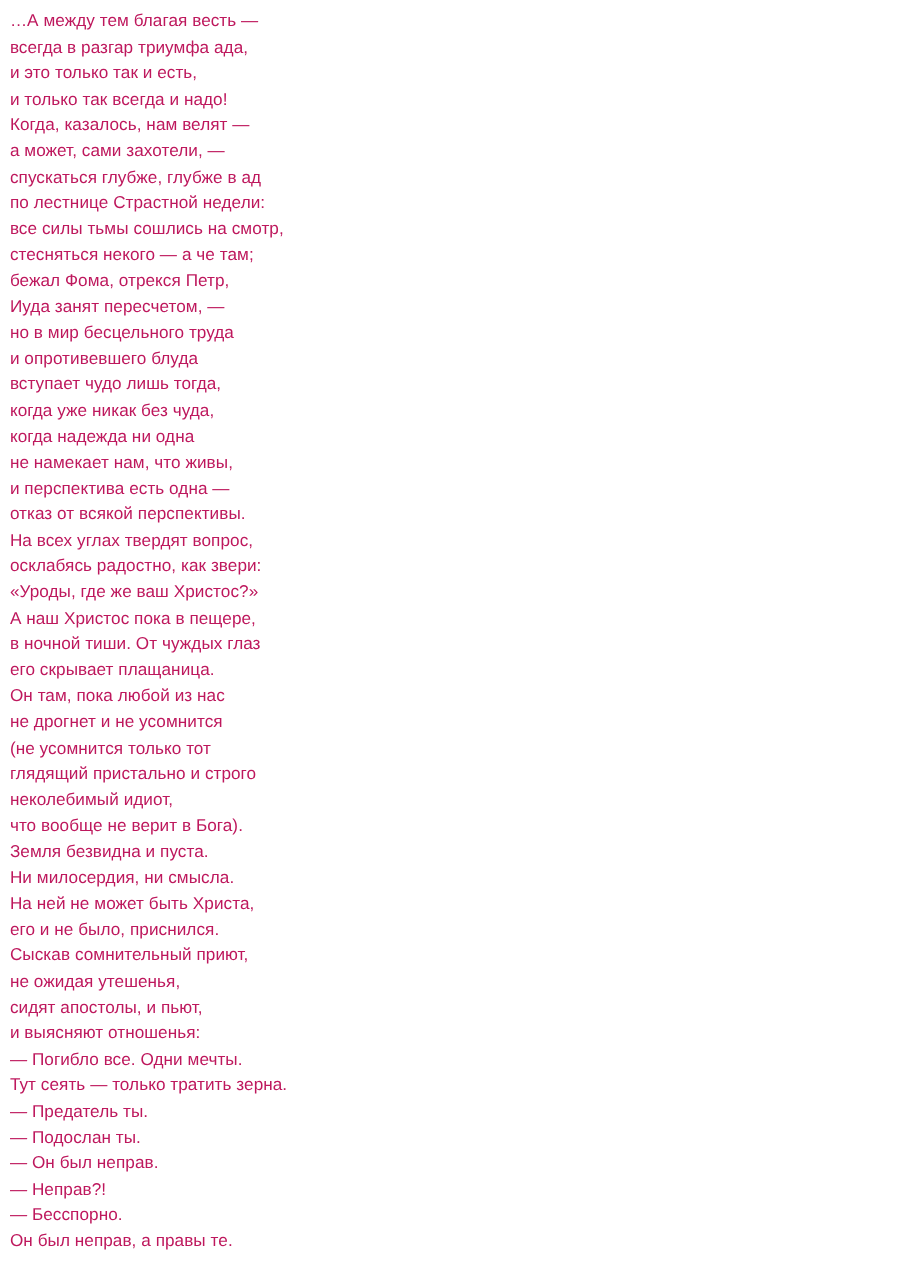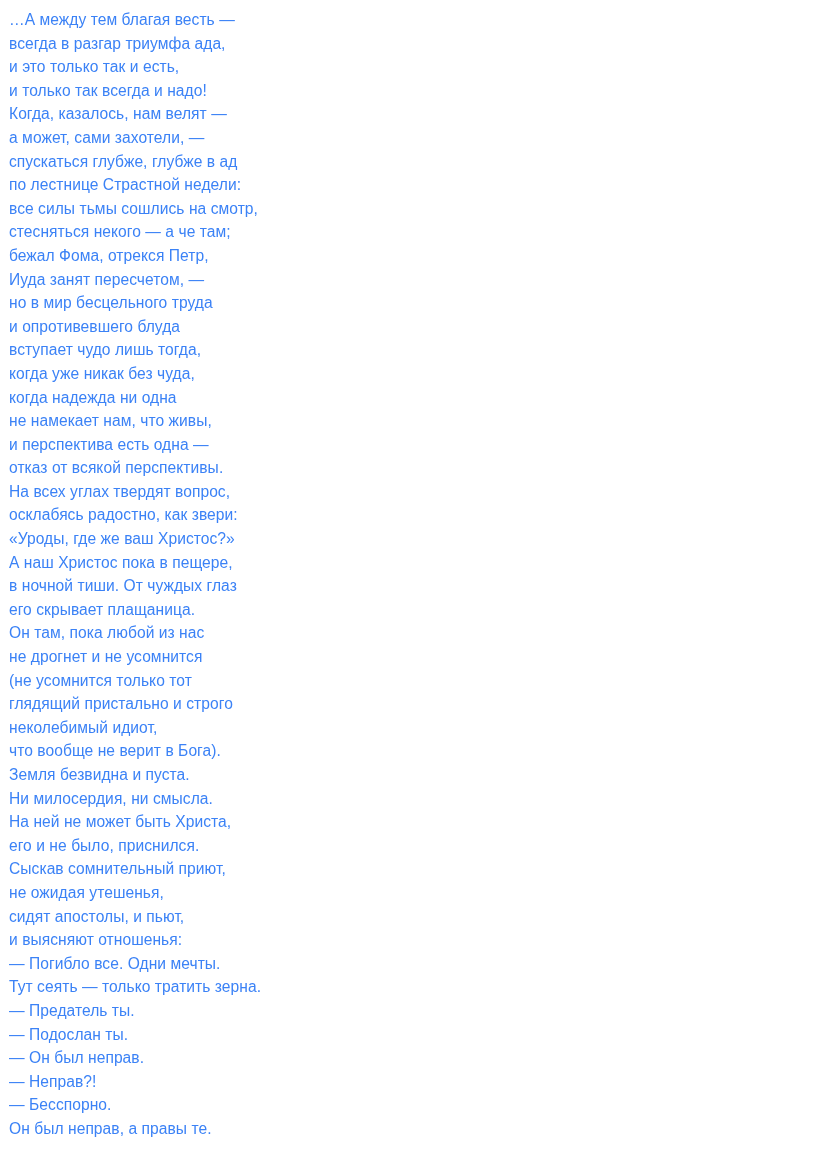--- a/index.html
+++ b/index.html
@@ -31,21 +31,21 @@
     line-height: 23.6px;
     color: #1b1b1d;
     letter-spacing: 0.05px;
     white-space: pre-wrap;
   }
   .poem-line {
     display: block;
     min-height: 23.6px;
     font-size: 15.6px;
     line-height: 23.6px;
-    color: #3b82f6;
+    color: #be185d;
     white-space: pre;
   }
 </style>
 </head>
 <body>
 
 <div class="page" style="background: rgb(255, 255, 255);">
   <div class="poem" id="poem-body" style="color: rgb(27, 27, 29);"><span class="poem-line">…А между тем благая весть —</span><span class="poem-line">всегда в разгар триумфа ада,</span><span class="poem-line">и это только так и есть,</span><span class="poem-line">и только так всегда и надо!</span><span class="poem-line">Когда, казалось, нам велят —</span><span class="poem-line">а может, сами захотели, —</span><span class="poem-line">спускаться глубже, глубже в ад</span><span class="poem-line">по лестнице Страстной недели:</span><span class="poem-line">все силы тьмы сошлись на смотр,</span><span class="poem-line">стесняться некого — а че там;</span><span class="poem-line">бежал Фома, отрекся Петр,</span><span class="poem-line">Иуда занят пересчетом, —</span><span class="poem-line">но в мир бесцельного труда</span><span class="poem-line">и опротивевшего блуда</span><span class="poem-line">вступает чудо лишь тогда,</span><span class="poem-line">когда уже никак без чуда,</span><span class="poem-line">когда надежда ни одна</span><span class="poem-line">не намекает нам, что живы,</span><span class="poem-line">и перспектива есть одна —</span><span class="poem-line">отказ от всякой перспективы.</span><span class="poem-line">На всех углах твердят вопрос,</span><span class="poem-line">осклабясь радостно, как звери:</span><span class="poem-line">«Уроды, где же ваш Христос?»</span><span class="poem-line">А наш Христос пока в пещере,</span><span class="poem-line">в ночной тиши. От чуждых глаз</span><span class="poem-line">его скрывает плащаница.</span><span class="poem-line">Он там, пока любой из нас</span><span class="poem-line">не дрогнет и не усомнится</span><span class="poem-line">(не усомнится только тот</span><span class="poem-line">глядящий пристально и строго</span><span class="poem-line">неколебимый идиот,</span><span class="poem-line">что вообще не верит в Бога).</span><span class="poem-line">Земля безвидна и пуста.</span><span class="poem-line">Ни милосердия, ни смысла.</span><span class="poem-line">На ней не может быть Христа,</span><span class="poem-line">его и не было, приснился.</span><span class="poem-line">Сыскав сомнительный приют,</span><span class="poem-line">не ожидая утешенья,</span><span class="poem-line">сидят апостолы, и пьют,</span><span class="poem-line">и выясняют отношенья:</span><span class="poem-line">— Погибло все. Одни мечты.</span><span class="poem-line">Тут сеять — только тратить зерна.</span><span class="poem-line">— Предатель ты.</span><span class="poem-line">— Подослан ты.</span><span class="poem-line">— Он был неправ.</span><span class="poem-line">— Неправ?!</span><span class="poem-line">— Бесспорно.</span><span class="poem-line">Он был неправ, а правы те.</span></div>
 </div>
 

